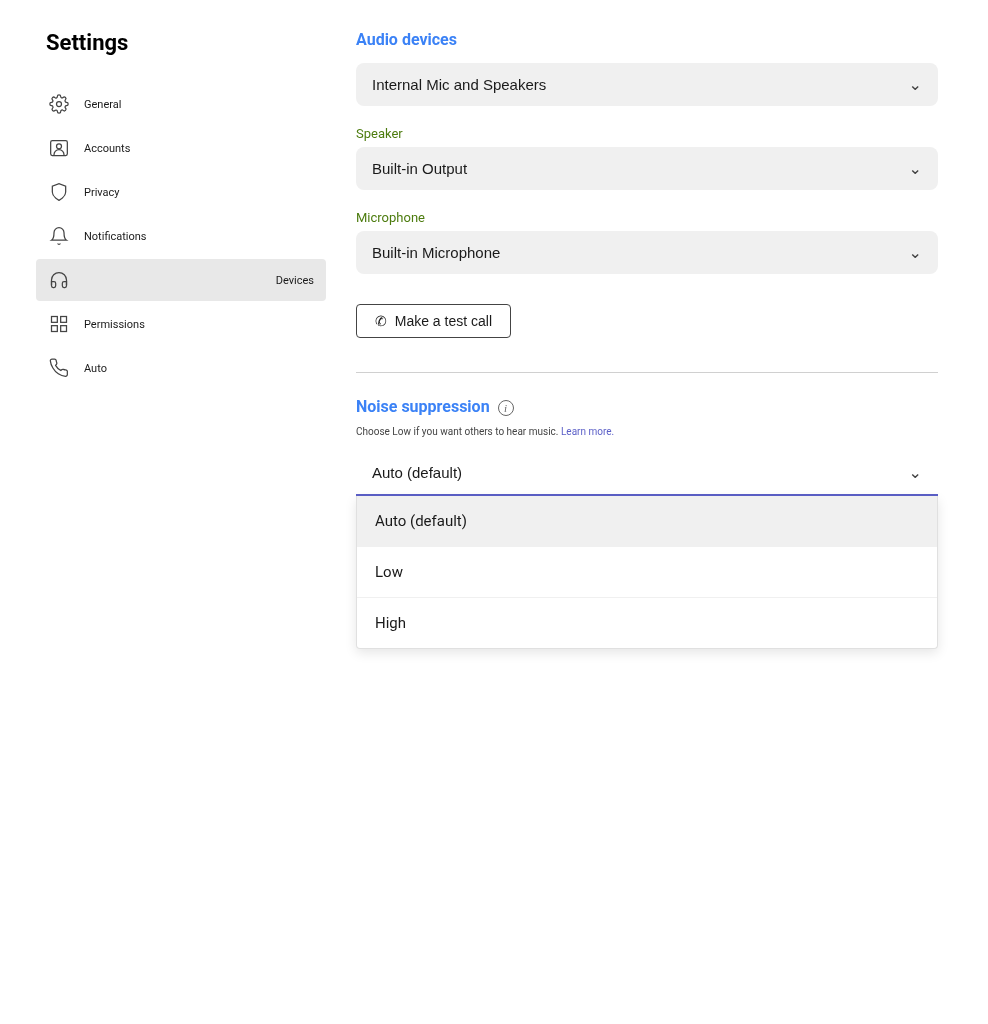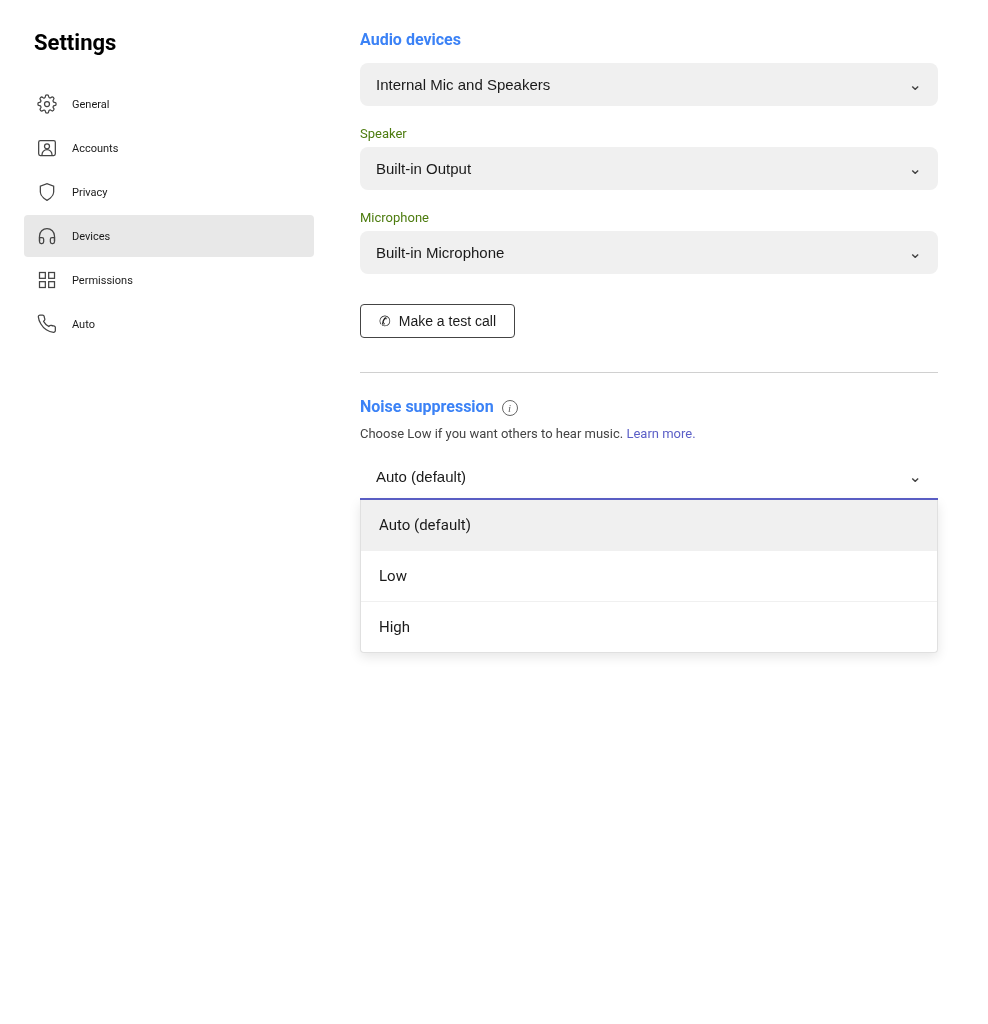--- a/index.html
+++ b/index.html
@@ -11,23 +11,22 @@
     body {
       font-family: -apple-system, BlinkMacSystemFont, 'Segoe UI', Roboto, sans-serif;
       background: #ffffff;
       color: #1a1a1a;
       width: 988px;
       min-height: 1024px;
     }
 
     .page-container {
       display: flex;
-      padding: 30px 0 0 4px;
+      padding: 30px 0 0 16px;
       min-height: 1024px;
-      gap: 16px;
     }
 
     
     .sidebar {
       width: 310px;
       flex-shrink: 0;
       padding: 0 0 0 20px;
     }
 
     .page-title {
@@ -43,20 +42,21 @@
       align-items: center;
       padding: 10px 12px;
       border-radius: 4px;
       cursor: pointer;
       gap: 14px;
       margin-bottom: 2px;
     }
 
     .nav-item.active {
       background: #e8e8e8;
+      justify-content: space-between;
     }
 
     .nav-icon {
       width: 22px;
       height: 22px;
       flex-shrink: 0;
       display: flex;
       align-items: center;
       justify-content: center;
     }
@@ -153,21 +153,21 @@
       display: inline-flex;
       align-items: center;
       justify-content: center;
       font-size: 11px;
       color: #666;
       font-style: italic;
       font-family: serif;
     }
 
     .subtitle-text {
-      font-size: 13px;
+      font-size: 10px;
       color: #444;
       margin-bottom: 14px;
     }
 
     .learn-more-link {
       color: #5b5fc7;
       text-decoration: none;
       cursor: pointer;
     }
 
@@ -242,20 +242,29 @@
 
     <div class="nav-item">
       <span class="nav-icon">
         <svg viewBox="0 0 24 24" xmlns="http://www.w3.org/2000/svg">
           <path d="M12 22s8-4 8-10V5l-8-3-8 3v7c0 6 8 10 8 10z"></path>
         </svg>
       </span>
       <span class="nav-label">Privacy</span>
     </div>
 
+    <div class="nav-item">
+      <span class="nav-icon">
+        <svg viewBox="0 0 24 24" xmlns="http://www.w3.org/2000/svg">
+          <path d="M18 8A6 6 0 0 0 6 8c0 7-3 9-3 9h18s-3-2-3-9"></path>
+          <path d="M13.73 21a2 2 0 0 1-3.46 0"></path>
+        </svg>
+      </span>
+      <span class="nav-label">Notifications</span>
+    </div>
 
     <div class="nav-item active">
       <span class="nav-icon">
         <svg viewBox="0 0 24 24" xmlns="http://www.w3.org/2000/svg">
           <path d="M3 18v-6a9 9 0 0 1 18 0v6"></path>
           <path d="M21 19a2 2 0 0 1-2 2h-1a2 2 0 0 1-2-2v-3a2 2 0 0 1 2-2h3zM3 19a2 2 0 0 0 2 2h1a2 2 0 0 0 2-2v-3a2 2 0 0 0-2-2H3z"></path>
         </svg>
       </span>
       <span class="nav-label">Devices</span>
     </div>

